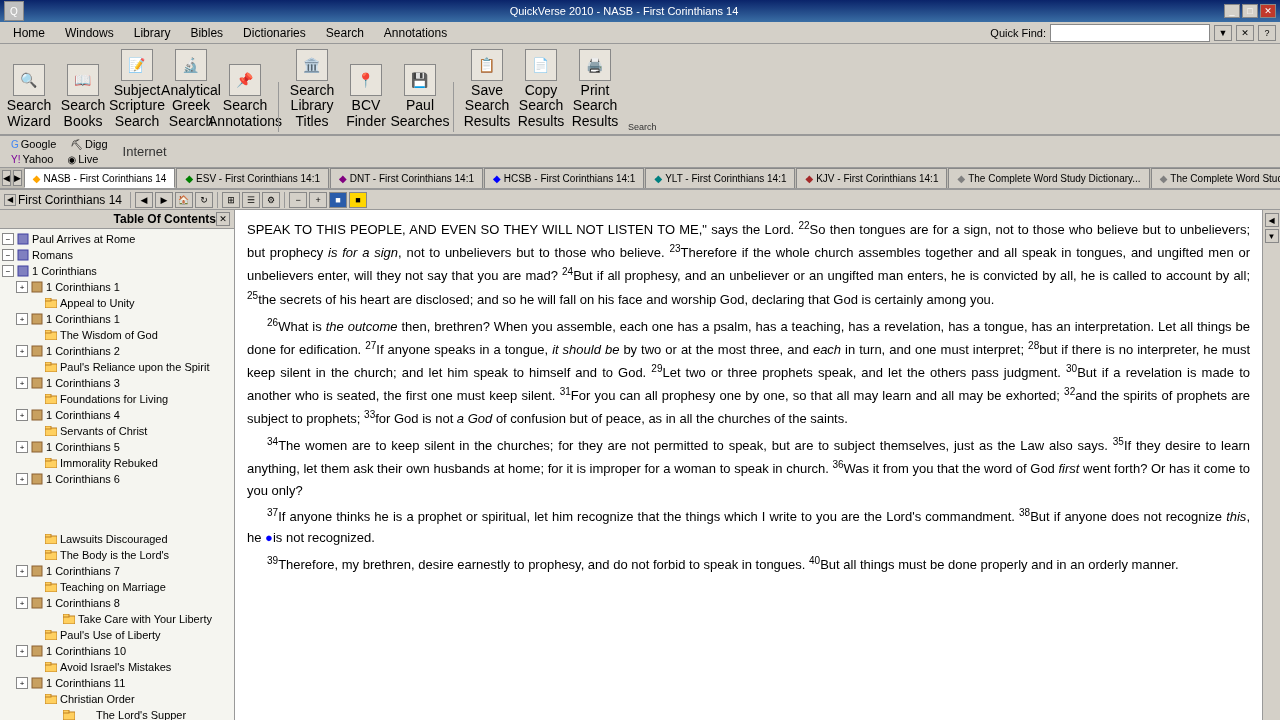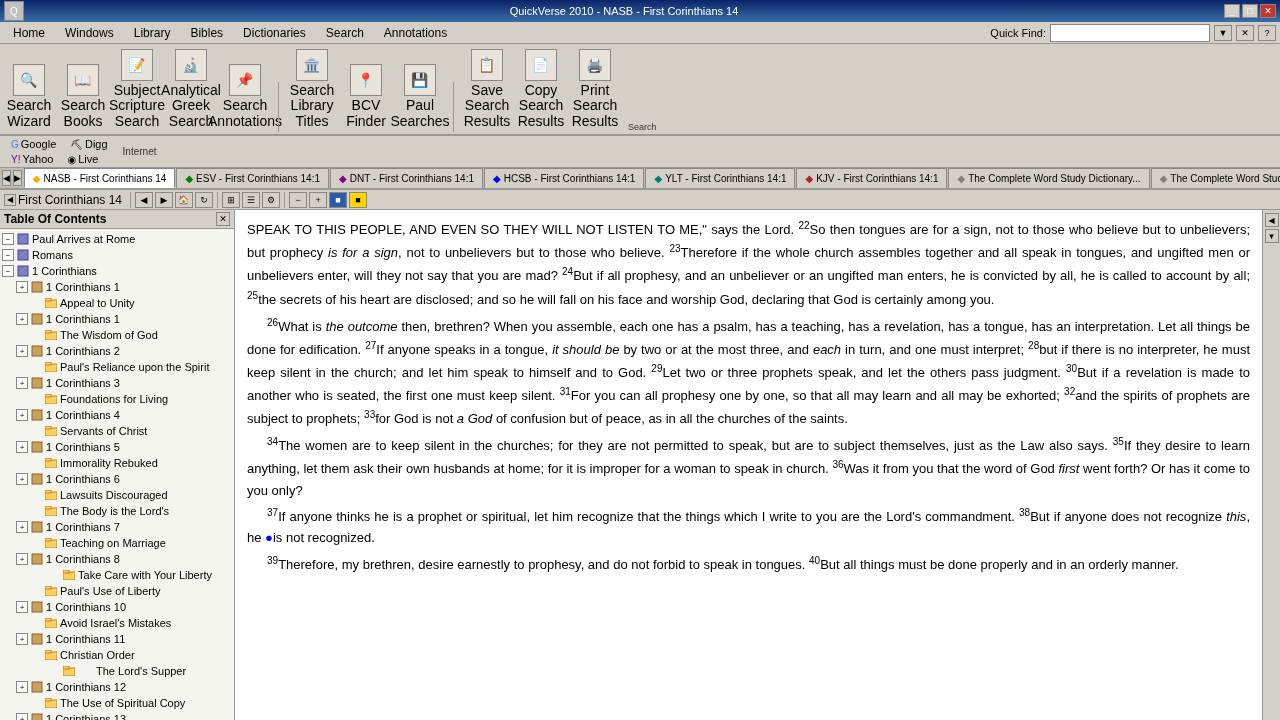--- a/index.html
+++ b/index.html
@@ -88,21 +88,21 @@
       padding: 1px 8px;
       display: flex;
       align-items: center;
       gap: 8px;
       font-size: 11px;
     }
     .inet-btn {
       display: flex; align-items: center; gap: 2px;
       cursor: pointer; padding: 1px 3px;
     }
-    .inet-section-label { font-size: 10px; color: #333; }
+    .inet-section-label { font-size: 13px; color: #333; }
     
     
     #tab-bar {
       background: #c0bdb5;
       height: 22px;
       display: flex;
       align-items: center;
       padding: 0 2px;
       overflow: hidden;
       border-bottom: 2px solid #999;
@@ -165,21 +165,21 @@
       flex-direction: column;
       overflow: hidden;
       flex-shrink: 0;
     }
     #toc-header {
       background: #d4d0c8;
       border-bottom: 1px solid #999;
       padding: 2px 4px;
       display: flex;
       align-items: center;
-      justify-content: space-between;
+      justify-content: flex-end;
     }
     #toc-title { font-size: 12px; font-weight: bold; }
     #toc-close {
       width: 14px; height: 14px;
       background: #d4d0c8;
       border: 1px solid #888;
       display: flex; align-items: center; justify-content: center;
       cursor: pointer; font-size: 9px;
     }
     #toc-tree {
@@ -584,21 +584,21 @@
         </div>
         <div class="tree-item" style="padding-left: 14px;">
           <span class="tree-expand">+</span>
           <span class="tree-icon">
             <svg width="12" height="12">
               <rect x="1" y="1" width="10" height="10" fill="#c8a060" stroke="#8b6030" stroke-width="1"></rect>
             </svg>
           </span>
           <span class="tree-label">1 Corinthians 6</span>
         </div>
-        <div class="tree-item" style="padding-left: 28px;">
+        <div class="tree-item" style="padding-left: 28px; margin-top: 44px;">
           <span class="tree-expand" style="visibility: hidden;"></span>
           <span class="tree-icon">
             <svg width="12" height="10">
               <rect x="0" y="2" width="12" height="8" fill="#ffd060" stroke="#c08020" stroke-width="1"></rect>
               <rect x="0" y="0" width="6" height="3" fill="#ffd060" stroke="#c08020" stroke-width="1"></rect>
             </svg>
           </span>
           <span class="tree-label">Lawsuits Discouraged</span>
         </div>
         <div class="tree-item" style="padding-left: 28px;">

